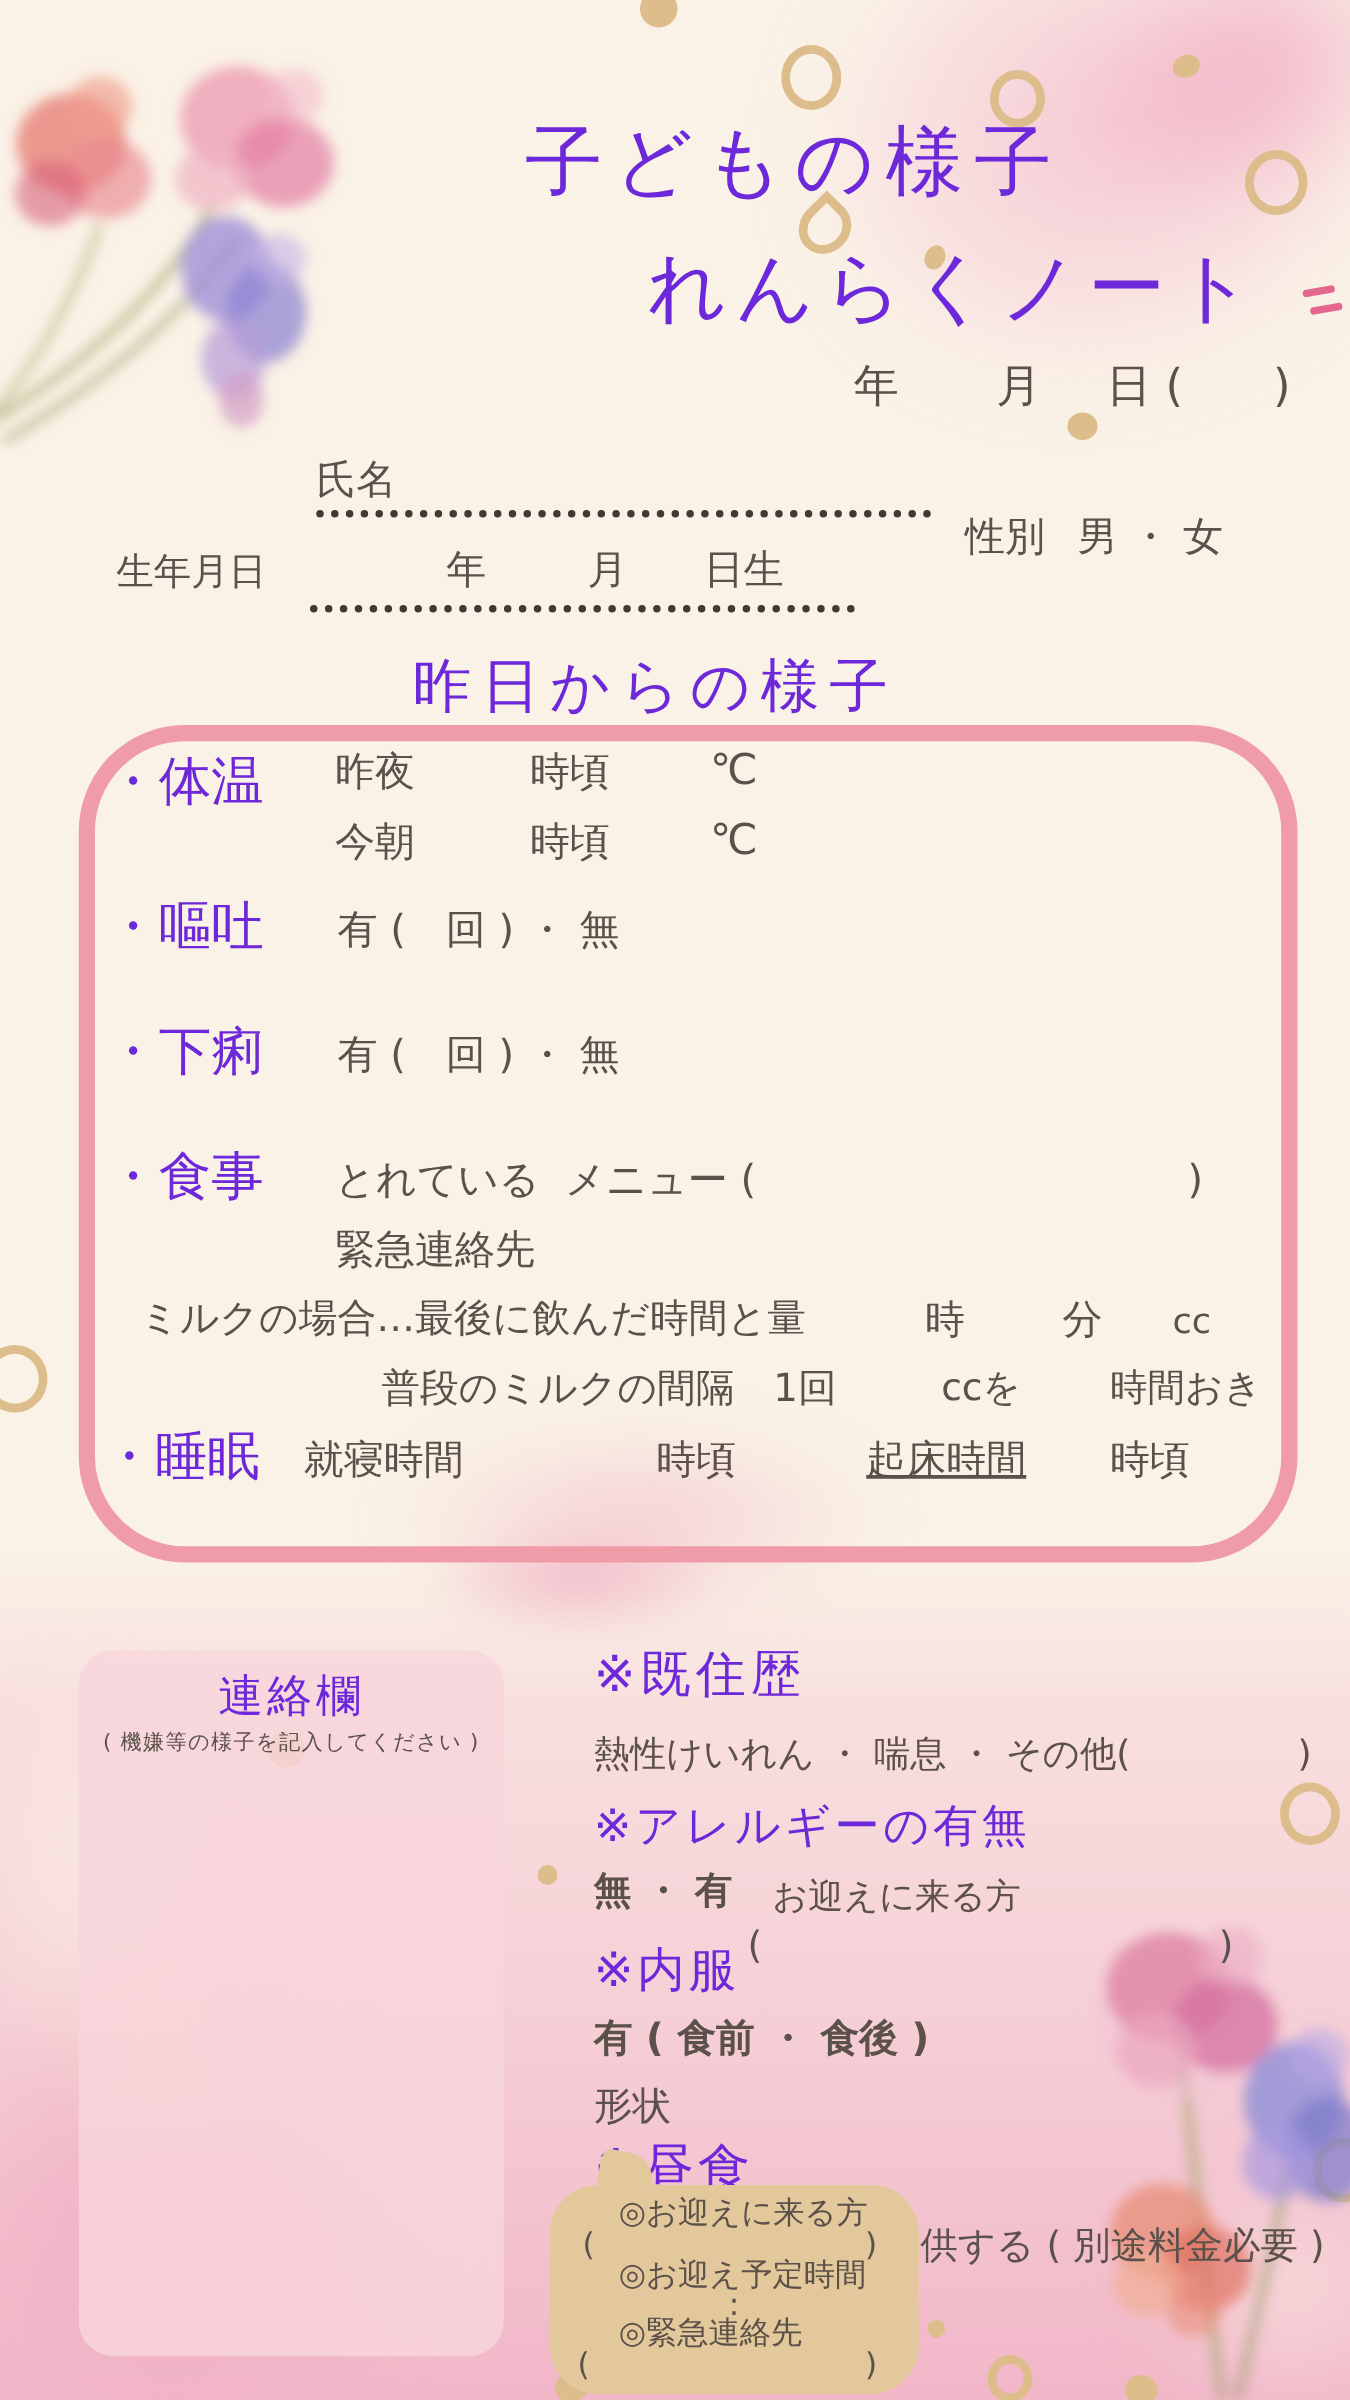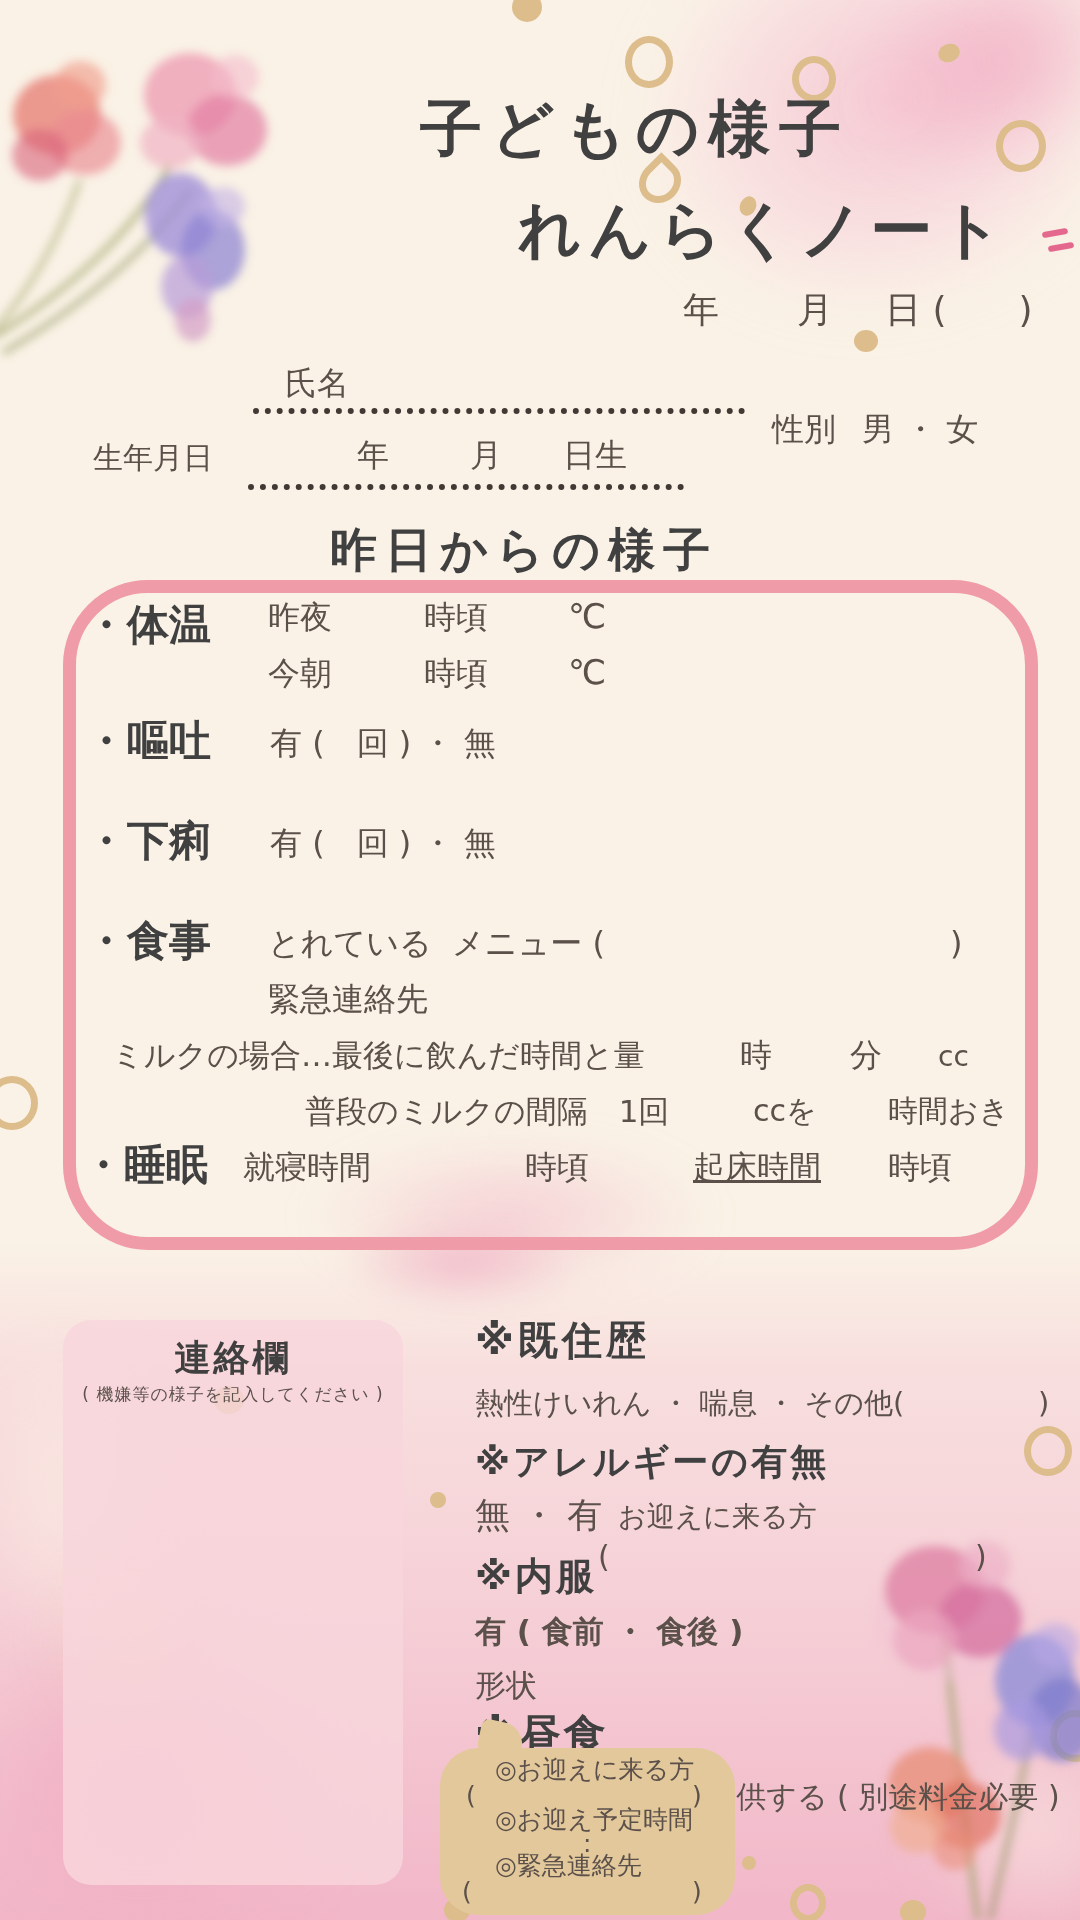--- a/index.html
+++ b/index.html
@@ -3,21 +3,21 @@
 <meta charset="utf-8">
 <style>
   html,body{margin:0;padding:0;background:#e8e0d4;}
   .page{
     position:relative;width:1080px;height:1920px;overflow:hidden;
     background:#faf2e6;
     font-family:"DejaVu Sans","Liberation Sans",sans-serif;
     color:#5b504a;
   }
   .t{position:absolute;white-space:nowrap;color:#5b504a;line-height:1.1;}
-  .b{font-weight:bold;color:#404040;}
+  .b{font-weight:normal;color:#6d28d9;}
   .dots{position:absolute;border-bottom:6px dotted #413a34;height:0;}
   .wash{position:absolute;pointer-events:none;}
   .dot{position:absolute;background:#dcbd8b;border-radius:50%;}
   .ring{position:absolute;border:7px solid #dcbd8b;border-radius:50%;background:transparent;}
   .tear{position:absolute;border:7px solid #dcbd8b;background:transparent;
         border-radius:0 50% 50% 50%;transform:rotate(45deg);}
   .pinkbar{position:absolute;width:26px;height:6px;background:#e4688e;border-radius:3px;transform:rotate(-10deg);}
   .main-box{
     position:absolute;left:63px;top:580px;width:949px;height:644px;
     border:13px solid #f09ca8;border-radius:85px;background:transparent;
@@ -140,21 +140,21 @@
     </g>
   </svg>
 
   <div class="t b" style="left:420px;top:95px;font-size:62px;letter-spacing:9px;">子どもの様子</div>
   <div class="t b" style="left:518px;top:196px;font-size:62px;letter-spacing:7px;">れんらくノート</div>
 
   <div class="t" style="left:683px;top:290px;font-size:36px;">年</div>
   <div class="t" style="left:797px;top:290px;font-size:36px;">月</div>
   <div class="t" style="left:885px;top:290px;font-size:36px;">日 (　　)</div>
 
-  <div class="t" style="left:253px;top:366px;font-size:32px;margin-left:32px;">氏名</div>
+  <div class="t" style="left:253px;top:366px;font-size:32px;">氏名</div>
   <div class="dots" style="left:253px;top:408px;width:492px;"></div>
   <div class="t" style="left:772px;top:412px;font-size:32px;">性別</div>
   <div class="t" style="left:862px;top:412px;font-size:32px;">男 ・ 女</div>
 
   <div class="t" style="left:93px;top:441px;font-size:30px;">生年月日</div>
   <div class="t" style="left:357px;top:438px;font-size:32px;">年</div>
   <div class="t" style="left:470px;top:438px;font-size:32px;">月</div>
   <div class="t" style="left:563px;top:438px;font-size:32px;">日生</div>
   <div class="dots" style="left:248px;top:484px;width:436px;"></div>
 
@@ -199,21 +199,21 @@
 
   <div class="contact-box"></div>
   <div class="t b" style="left:63px;top:1338px;width:340px;text-align:center;font-size:36px;letter-spacing:3px;">連絡欄</div>
   <div class="t" style="left:63px;top:1385px;width:340px;text-align:center;font-size:17px;letter-spacing:1px;">( 機嫌等の様子を記入してください )</div>
 
   <div class="t b" style="left:475px;top:1318px;font-size:40px;letter-spacing:4px;">※既住歴</div>
   <div class="t" style="left:475px;top:1388px;font-size:29px;">熱性けいれん ・ 喘息 ・ その他(</div>
   <div class="t" style="left:1038px;top:1388px;font-size:29px;">)</div>
 
   <div class="t b" style="left:475px;top:1442px;font-size:36px;letter-spacing:3px;">※アレルギーの有無</div>
-  <div class="t" style="left:475px;top:1496px;font-size:35px;">無 ・ 有</div>
+  <div class="t" style="left:475px;top:1496px;font-size:30px;font-weight:bold;">無 ・ 有</div>
   <div class="t" style="left:618px;top:1502px;font-size:28px;">お迎えに来る方</div>
   <div class="t" style="left:598px;top:1540px;font-size:30px;">(</div>
   <div class="t" style="left:975px;top:1540px;font-size:30px;">)</div>
 
   <div class="t b" style="left:475px;top:1556px;font-size:38px;letter-spacing:3px;">※内服</div>
   <div class="t" style="left:475px;top:1614px;font-size:31px;font-weight:bold;">有 ( 食前 ・ 食後 )</div>
   <div class="t" style="left:475px;top:1668px;font-size:31px;">形状</div>
 
   <div class="t b" style="left:475px;top:1712px;font-size:42px;letter-spacing:3px;">※昼食</div>
   <div class="t" style="left:475px;top:1780px;font-size:30px;">持参する ・ 園で提供する ( 別途料金必要 )</div>

